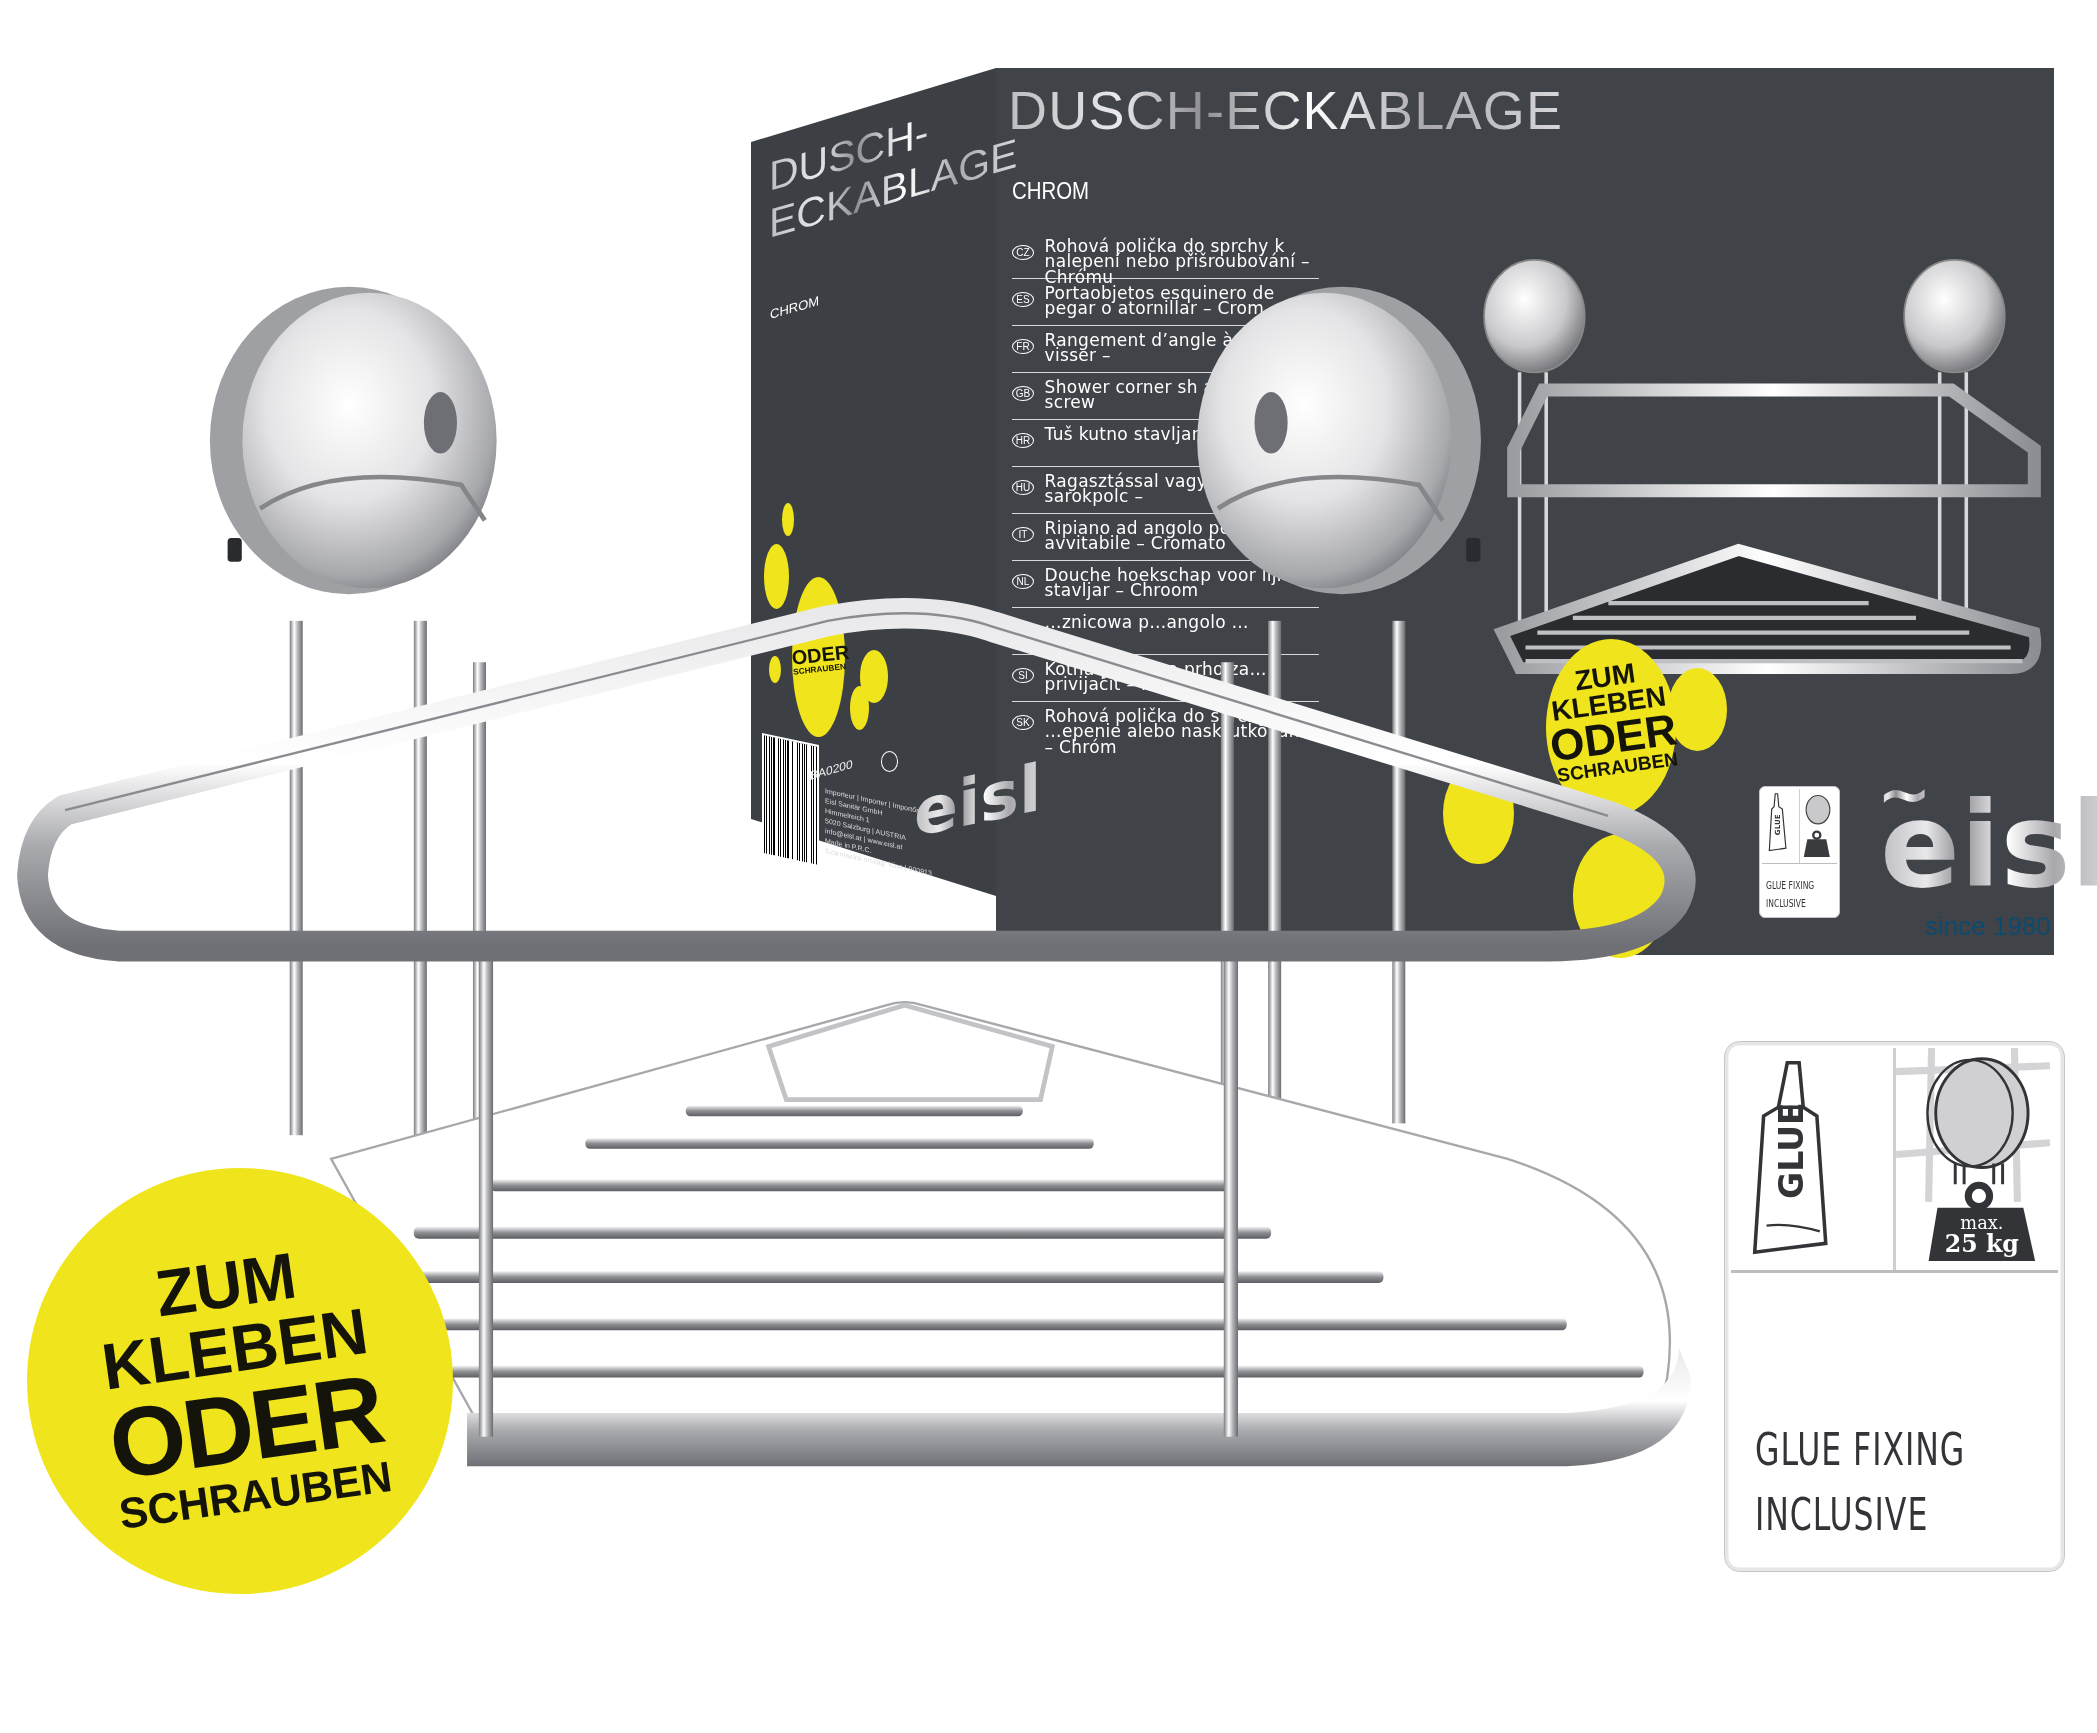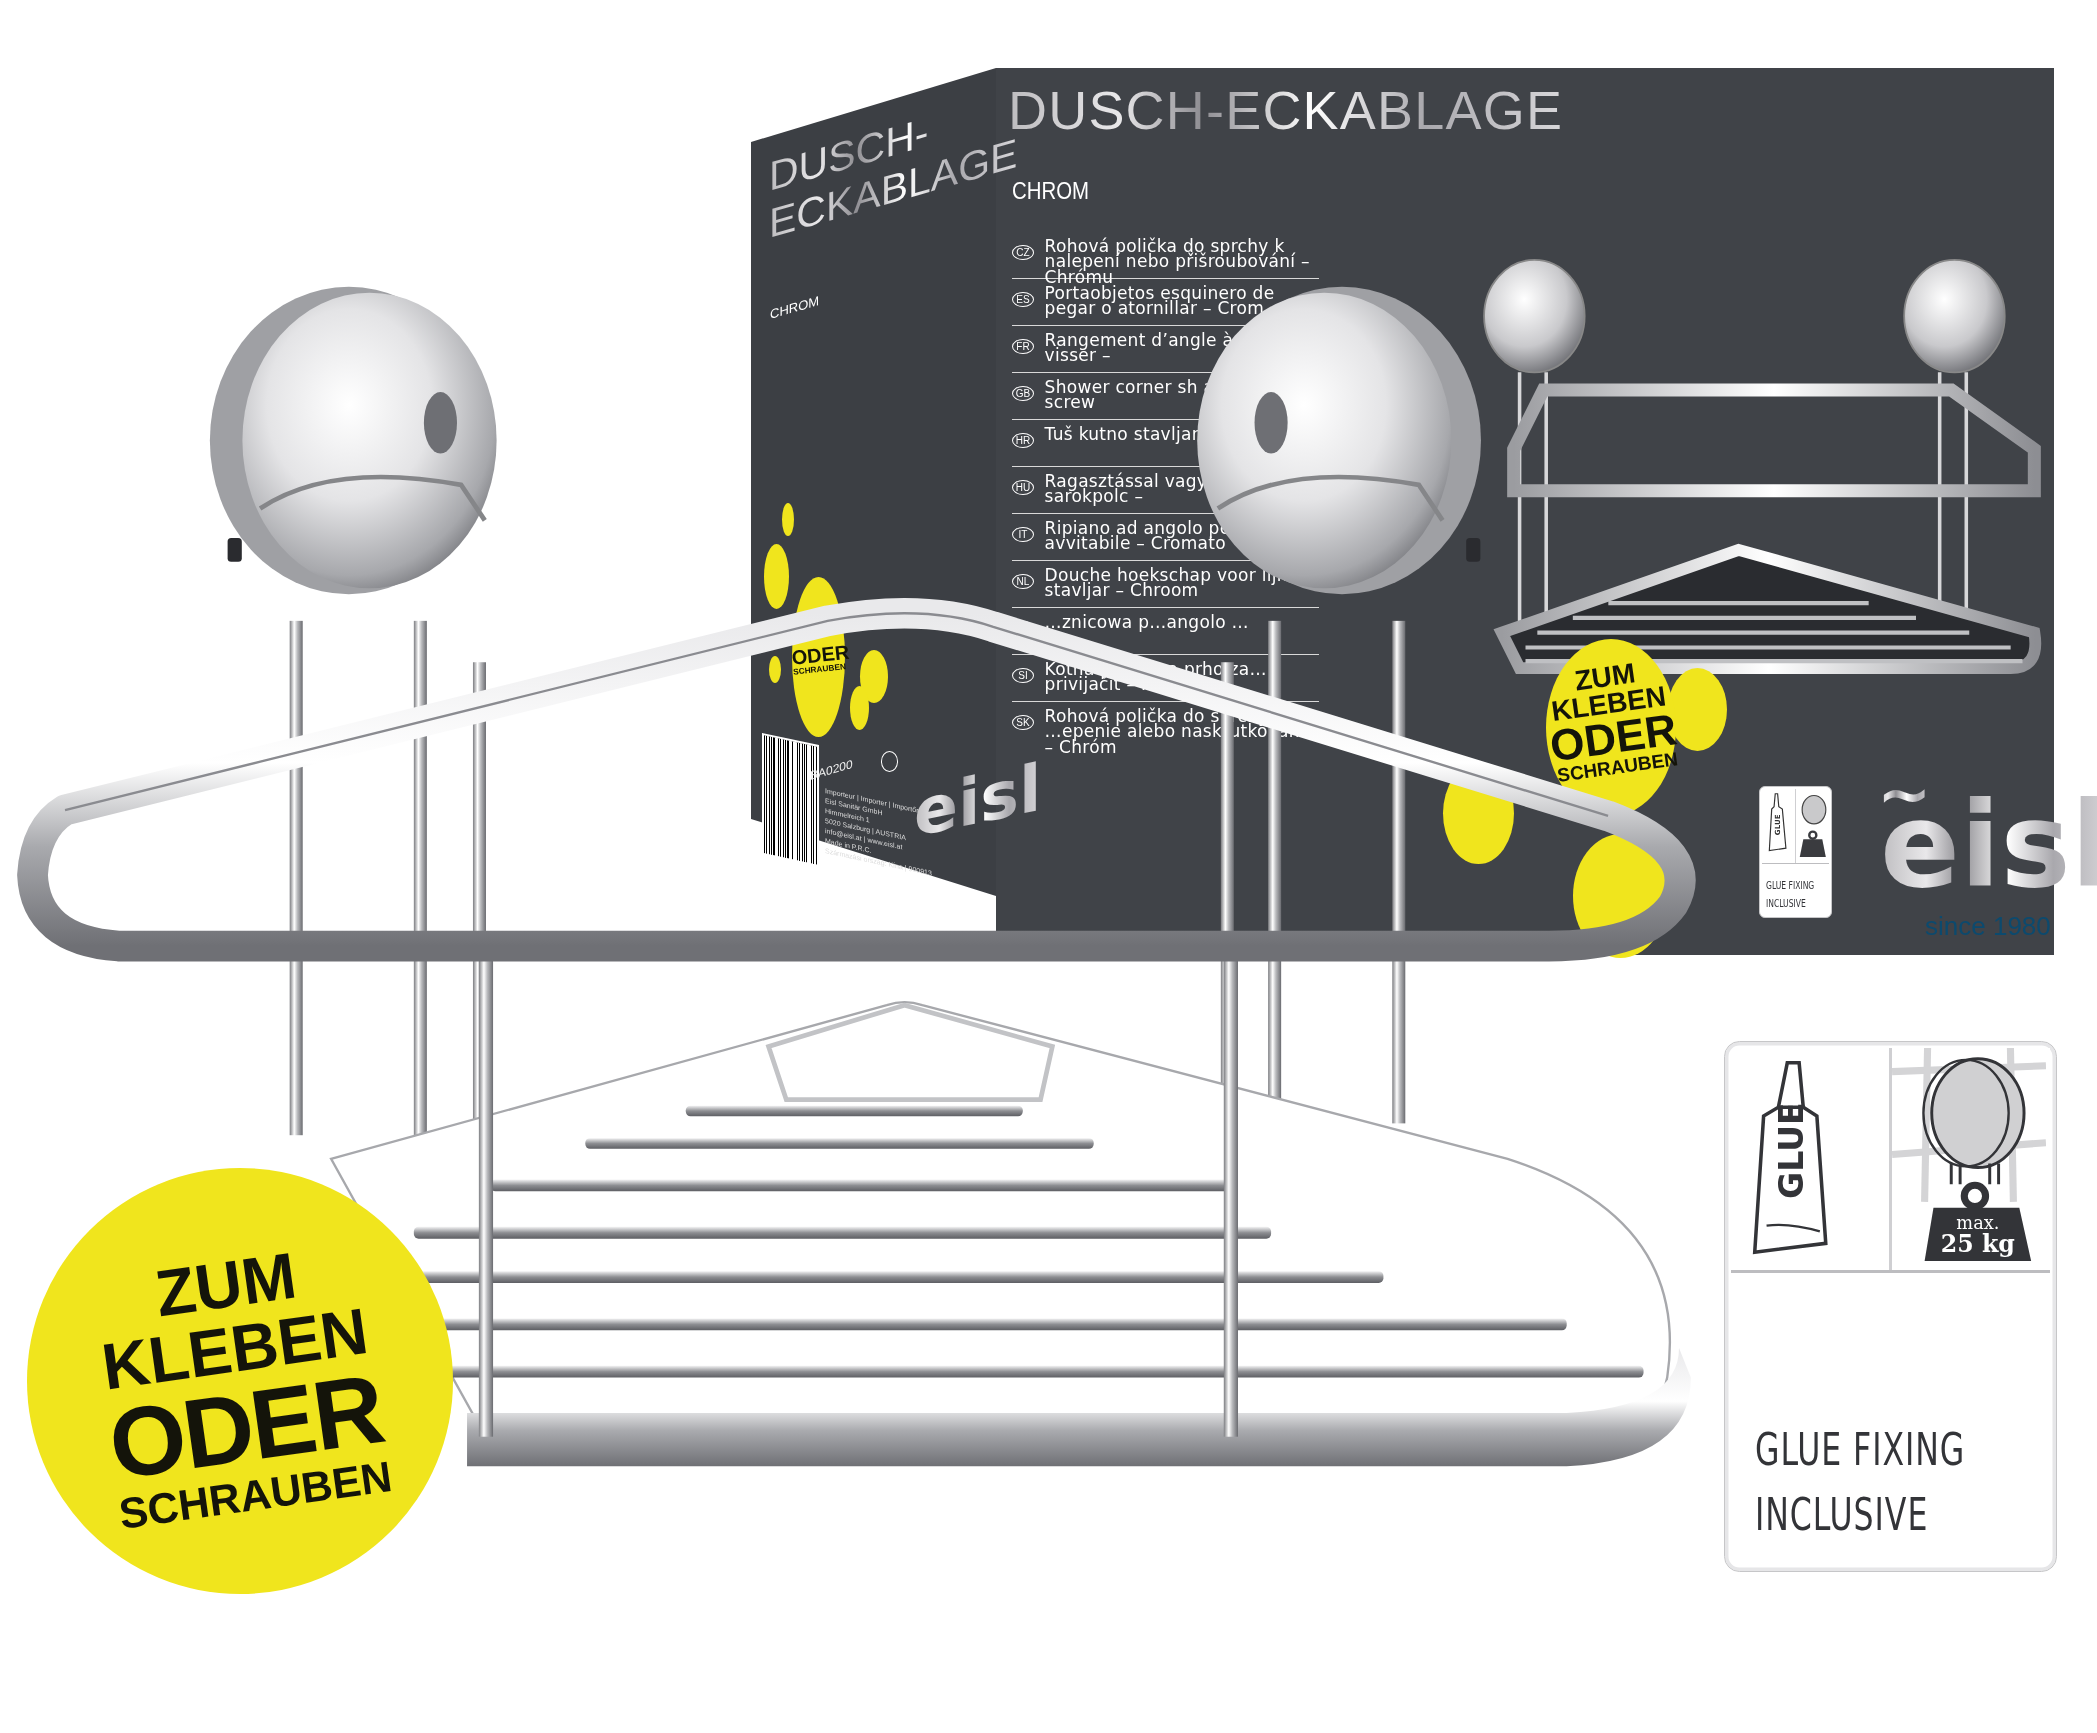--- a/index.html
+++ b/index.html
@@ -39,21 +39,21 @@
   .front-badge{left:1546px;top:639px;width:130px;height:177px;border-radius:50%;}
   .front-badge .inner{position:absolute;left:0;right:0;top:24px;transform:rotate(-8deg);}
   .front-badge .l1,.front-badge .l2{font-size:28px;line-height:27px;}
   .front-badge .l3{font-size:44px;line-height:41px;}
   .front-badge .l4{font-size:19px;line-height:20px;}
   .side-badge{left:792px;top:577px;width:53px;height:160px;}
   .side-badge .inner{position:absolute;left:0;right:0;top:68px;transform:rotate(-6deg);}
   .side-badge .l3{font-size:20px;line-height:20px;}
   .side-badge .l4{font-size:8.3px;line-height:9.5px;}
   
-  .glue-badge{background:#fff;border:1.8px solid #c6c6c8;border-radius:15.4px;box-shadow:inset 0 0 0 3.5px #e6e6e8;overflow:hidden;}
+  .glue-badge{background:#fff;border:1.8px solid #c6c6c8;border-radius:15.4px;box-shadow:inset 0 0 0 3.5px #e6e6e8;overflow:hidden;padding-left:8px;}
   .big-glue{left:1724px;top:1041px;width:331px;height:529px;}
   .glue-top{position:absolute;left:6px;right:6px;top:6px;height:222px;display:flex;border-bottom:3.5px solid #bdbdc0;}
   .glue-cell{flex:1;position:relative;}
   .glue-cell + .glue-cell{border-left:3.5px solid #cfcfd2;background:linear-gradient(#fff,#fff);}
   .glue-label{position:absolute;left:0;right:0;bottom:24px;text-align:left;padding-left:30px;color:#333438;font-family:"DejaVu Sans Condensed","DejaVu Sans",sans-serif;}
   .big-glue .glue-label .t1,.big-glue .glue-label .t2{font-size:45px;line-height:65px;letter-spacing:1.2px;transform:scaleX(.78);transform-origin:left;display:block;white-space:nowrap;}
   .small-glue{left:1759px;top:786px;width:71px;height:130px;border-radius:6px;border-width:1.2px;box-shadow:none;}
   .small-glue .glue-top{left:1.8px;right:1.8px;top:1.8px;height:74px;border-bottom:1.8px solid #bdbdc0;}
   .small-glue .glue-cell + .glue-cell{border-left:1.2px solid #cfcfd2;}
   .small-glue .glue-label{bottom:4.7px;padding-left:6px;}

